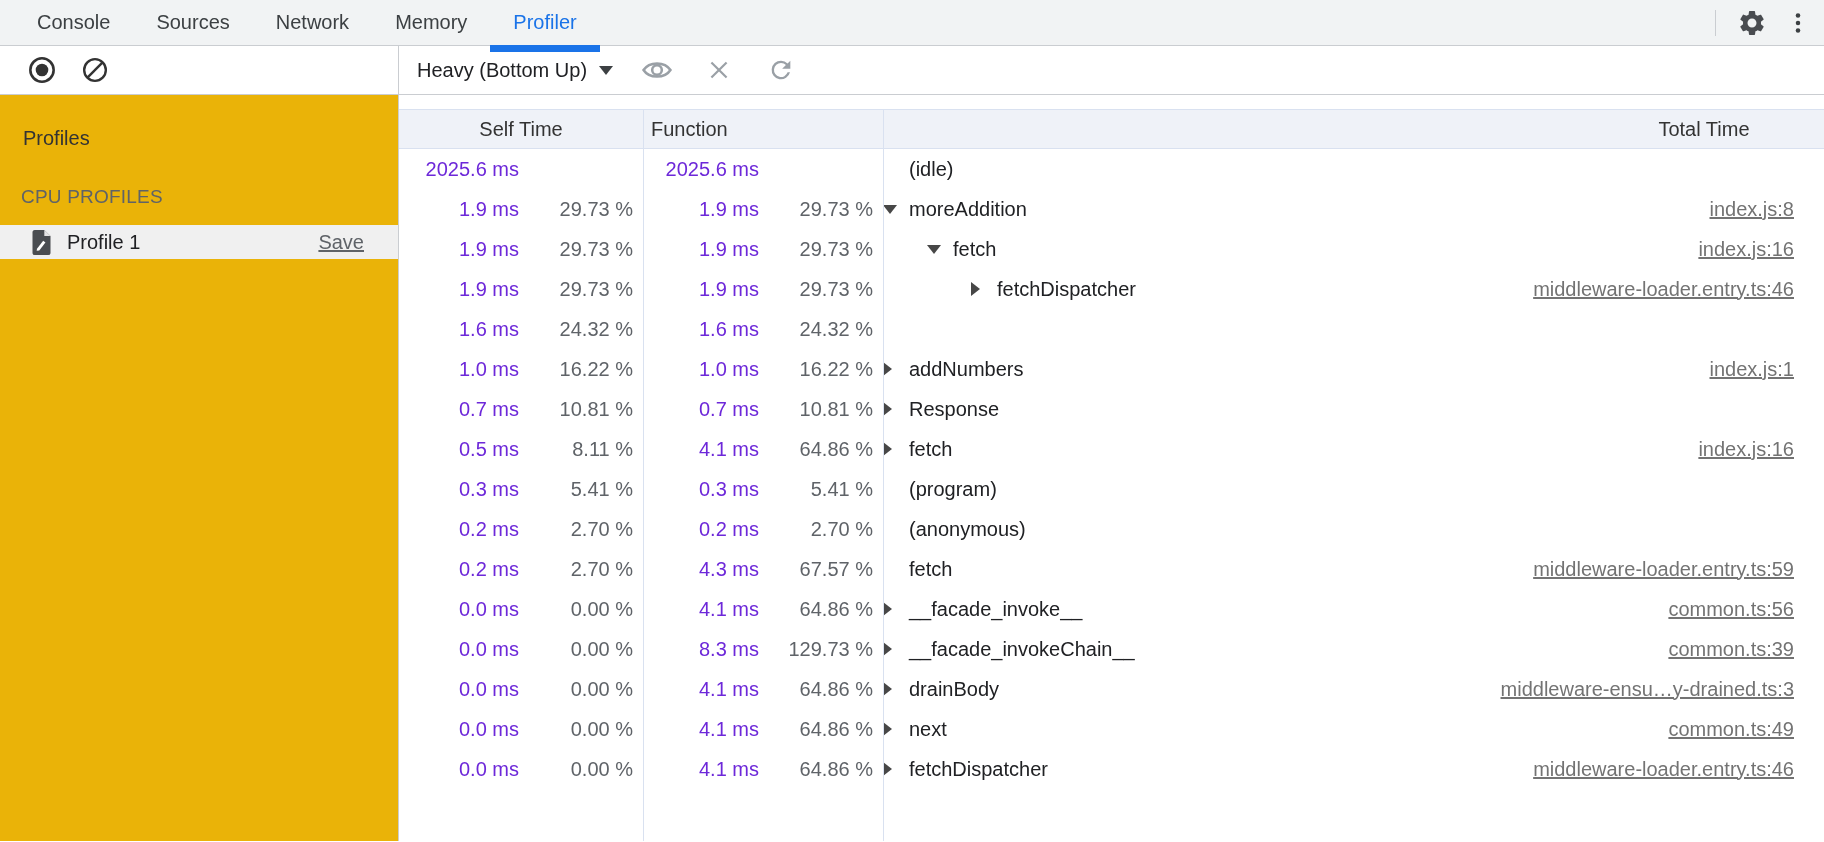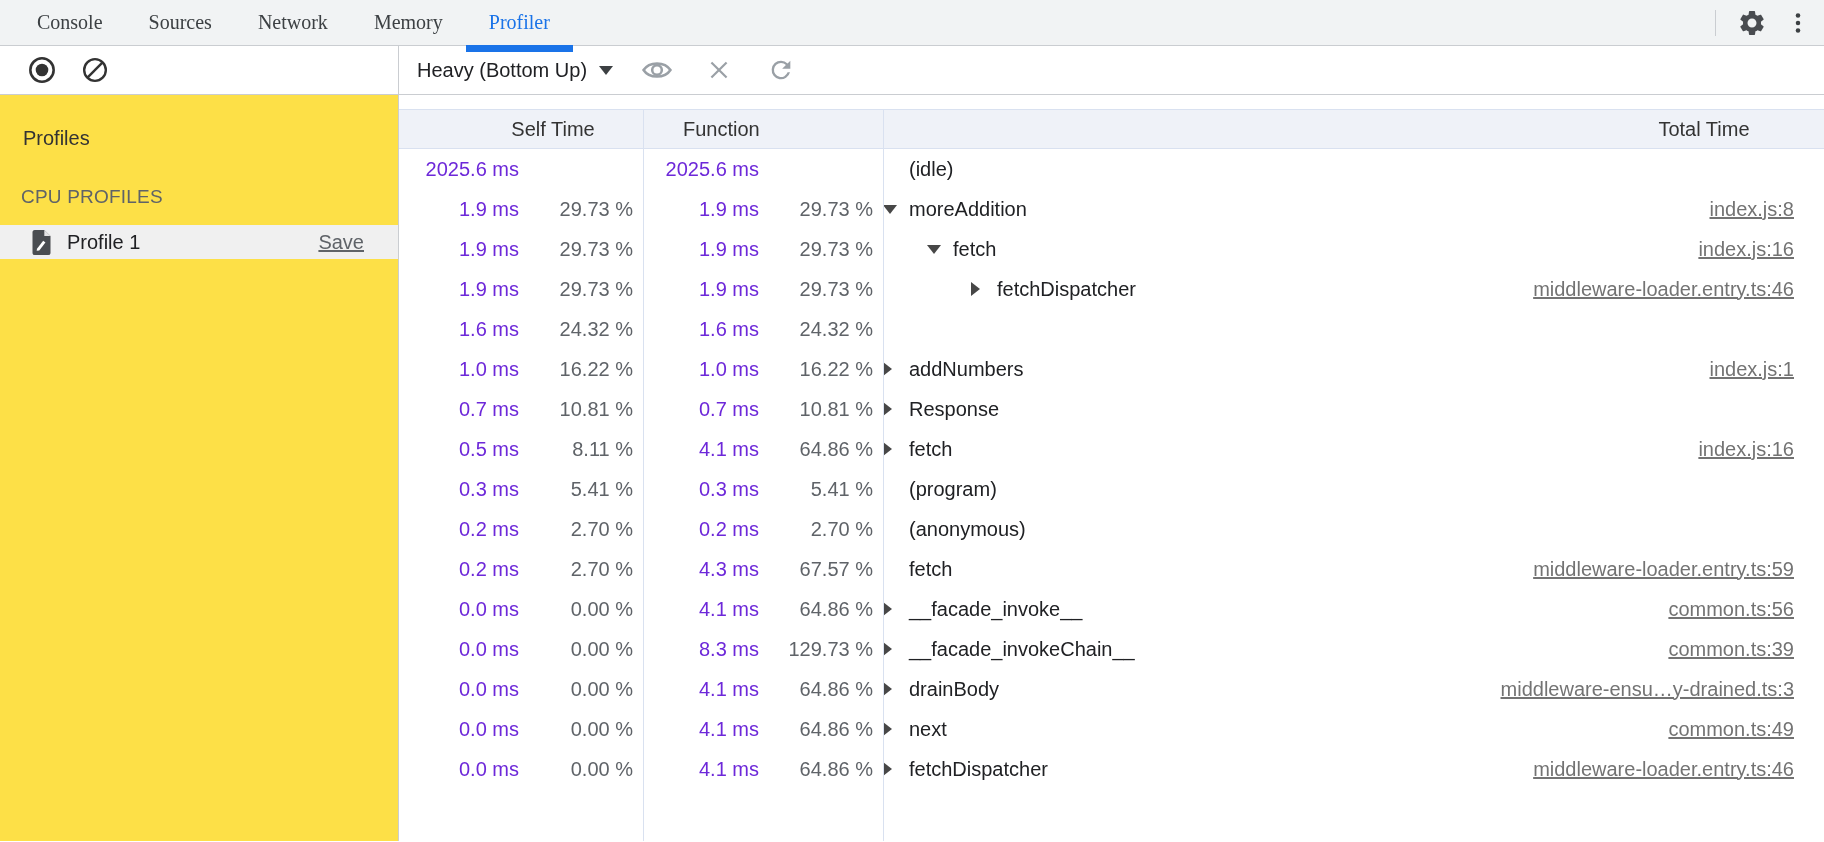--- a/index.html
+++ b/index.html
@@ -3,55 +3,55 @@
 <meta charset="utf-8">
 <style>
   * { margin:0; padding:0; box-sizing:border-box; }
   html,body { width:1824px; height:842px; overflow:hidden; background:#fff;
     font-family:"Liberation Sans", sans-serif; color:#202124; }
 
   
   .tabbar { height:46px; background:#f1f3f4; border-bottom:1px solid #cacdd1;
     display:flex; align-items:stretch; padding-left:14px; position:relative; z-index:3; }
   .tab { display:flex; align-items:center; padding:0 23px; font-size:20px; color:#3c4043;
-    cursor:default; position:relative;font-family:Liberation Serif, serif; }
+    cursor:default; position:relative; }
   .tab.active { color:#1a73e8; }
   .tab.active::after { content:""; position:absolute; left:0; right:0; bottom:-7px;
     height:7px; background:#1a73e8; }
   .tabbar-right { margin-left:auto; display:flex; align-items:center; gap:10px; padding-right:8px; }
   .tb-divider { width:1px; height:26px; background:#cacdd1; margin-right:8px; }
   .icon-btn { width:36px; height:36px; display:flex; align-items:center; justify-content:center; }
 
   
   .toolbar { height:49px; border-bottom:1px solid #cacdd1; display:flex; align-items:stretch; }
   .toolbar-left { width:399px; border-right:1px solid #cacdd1; display:flex;
     align-items:center; gap:17px; padding-left:24px; }
   .toolbar-main { flex:1; display:flex; align-items:center; padding-left:18px; gap:26px; }
   .view-select { display:flex; align-items:center; gap:12px; font-size:20px; color:#202124; }
   .caret-down { width:0; height:0; border-left:7px solid transparent;
     border-right:7px solid transparent; border-top:9px solid #3c4043; }
 
   
   .content { display:flex; height:746px; }
-  .sidebar { width:399px; border-right:1px solid #cacdd1; background:#fde047; flex:none; }
+  .sidebar { width:399px; border-right:1px solid #cacdd1; background:#eab308; flex:none; }
   .sidebar-title { font-size:20px; color:#333; margin:32px 0 0 23px; }
   .sidebar-section { font-size:19px; color:#5f6368; margin:36px 0 0 21px; letter-spacing:.2px; }
   .profile-item { margin-top:17px; height:34px; background:#f0f0f0; display:flex;
     align-items:center; padding:0 34px 0 30px; }
   .profile-name { font-size:20px; color:#202124; margin-left:14px; }
   .save-link { margin-left:auto; font-size:20px; color:#5f6368; text-decoration:underline; }
 
   
   .main { flex:1; position:relative; padding-top:14px; overflow:hidden; }
   .vline { position:absolute; top:14px; bottom:0; width:1px; background:#d9e1f0; z-index:2; }
   .vline.v1 { left:244px; } .vline.v2 { left:484px; }
   .grid-header { height:40px; background:#eff2f8; border-top:1px solid #d9e1f0;
     border-bottom:1px solid #d9e1f0; display:flex; font-size:20px; color:#333; }
   .h-cell { display:flex; align-items:center; justify-content:center; }
-  .h-self { width:244px;margin-left:32px; } .h-total { width:240px; }
+  .h-self { width:244px; } .h-total { width:240px; }
   .h-fn { flex:1; justify-content:flex-start; padding-left:8px; }
 
   .row { height:40px; display:flex; font-size:20px; }
   .cell { display:flex; align-items:center; }
   .time-cell { justify-content:flex-end; padding-right:10px; }
   .self-cell { width:244px; } .total-cell { width:240px; }
   .ms { color:#6d28d9; }
   .pct { width:114px; text-align:right; color:#5f6368; }
   .fn-cell { flex:1; padding-right:30px; }
   .indent { flex:none; }

